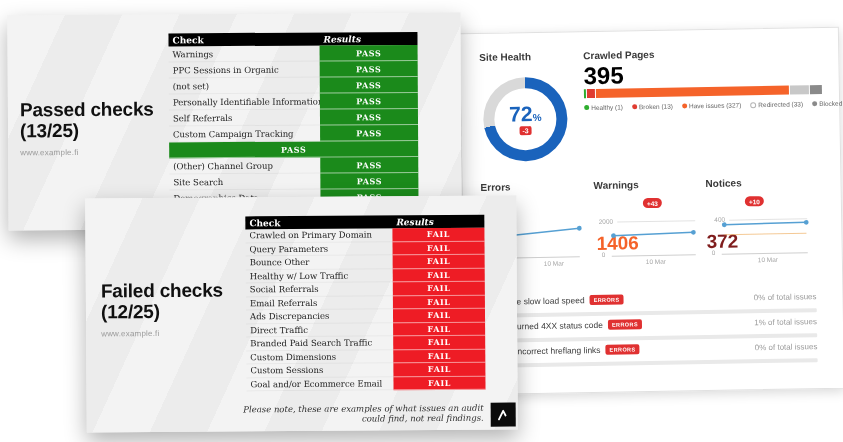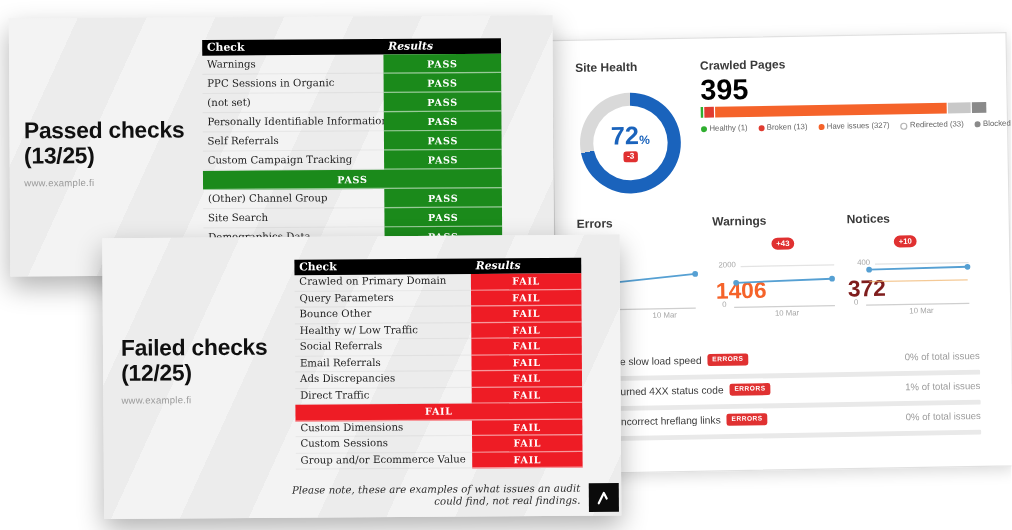--- a/index.html
+++ b/index.html
@@ -297,32 +297,33 @@
         </div>
       <div class="trow">
           <span class="t-name">Ads Discrepancies</span>
           <span class="t-res fail">FAIL</span>
         </div>
       <div class="trow">
           <span class="t-name">Direct Traffic</span>
           <span class="t-res fail">FAIL</span>
         </div>
       <div class="trow">
+          <span class="t-name">Branded Paid Search Traffic</span>
           <span class="t-res fail">FAIL</span>
         </div>
       <div class="trow">
           <span class="t-name">Custom Dimensions</span>
           <span class="t-res fail">FAIL</span>
         </div>
       <div class="trow">
           <span class="t-name">Custom Sessions</span>
           <span class="t-res fail">FAIL</span>
         </div>
       <div class="trow">
-          <span class="t-name">Group and/or Ecommerce Value</span>
+          <span class="t-name">Goal and/or Ecommerce Email</span>
           <span class="t-res fail">FAIL</span>
         </div>
     </div>
     <div class="footnote">Please note, these are examples of what issues an audit could find, not real findings.</div>
     <div class="logo">
       <svg width="15" height="15" viewBox="0 0 14 14">
         <path d="M3 11 L7 3 L9.2 7.4" fill="none" stroke="#fff" stroke-width="1.7" stroke-linecap="round" stroke-linejoin="round"></path>
       </svg>
     </div>
   </section>

